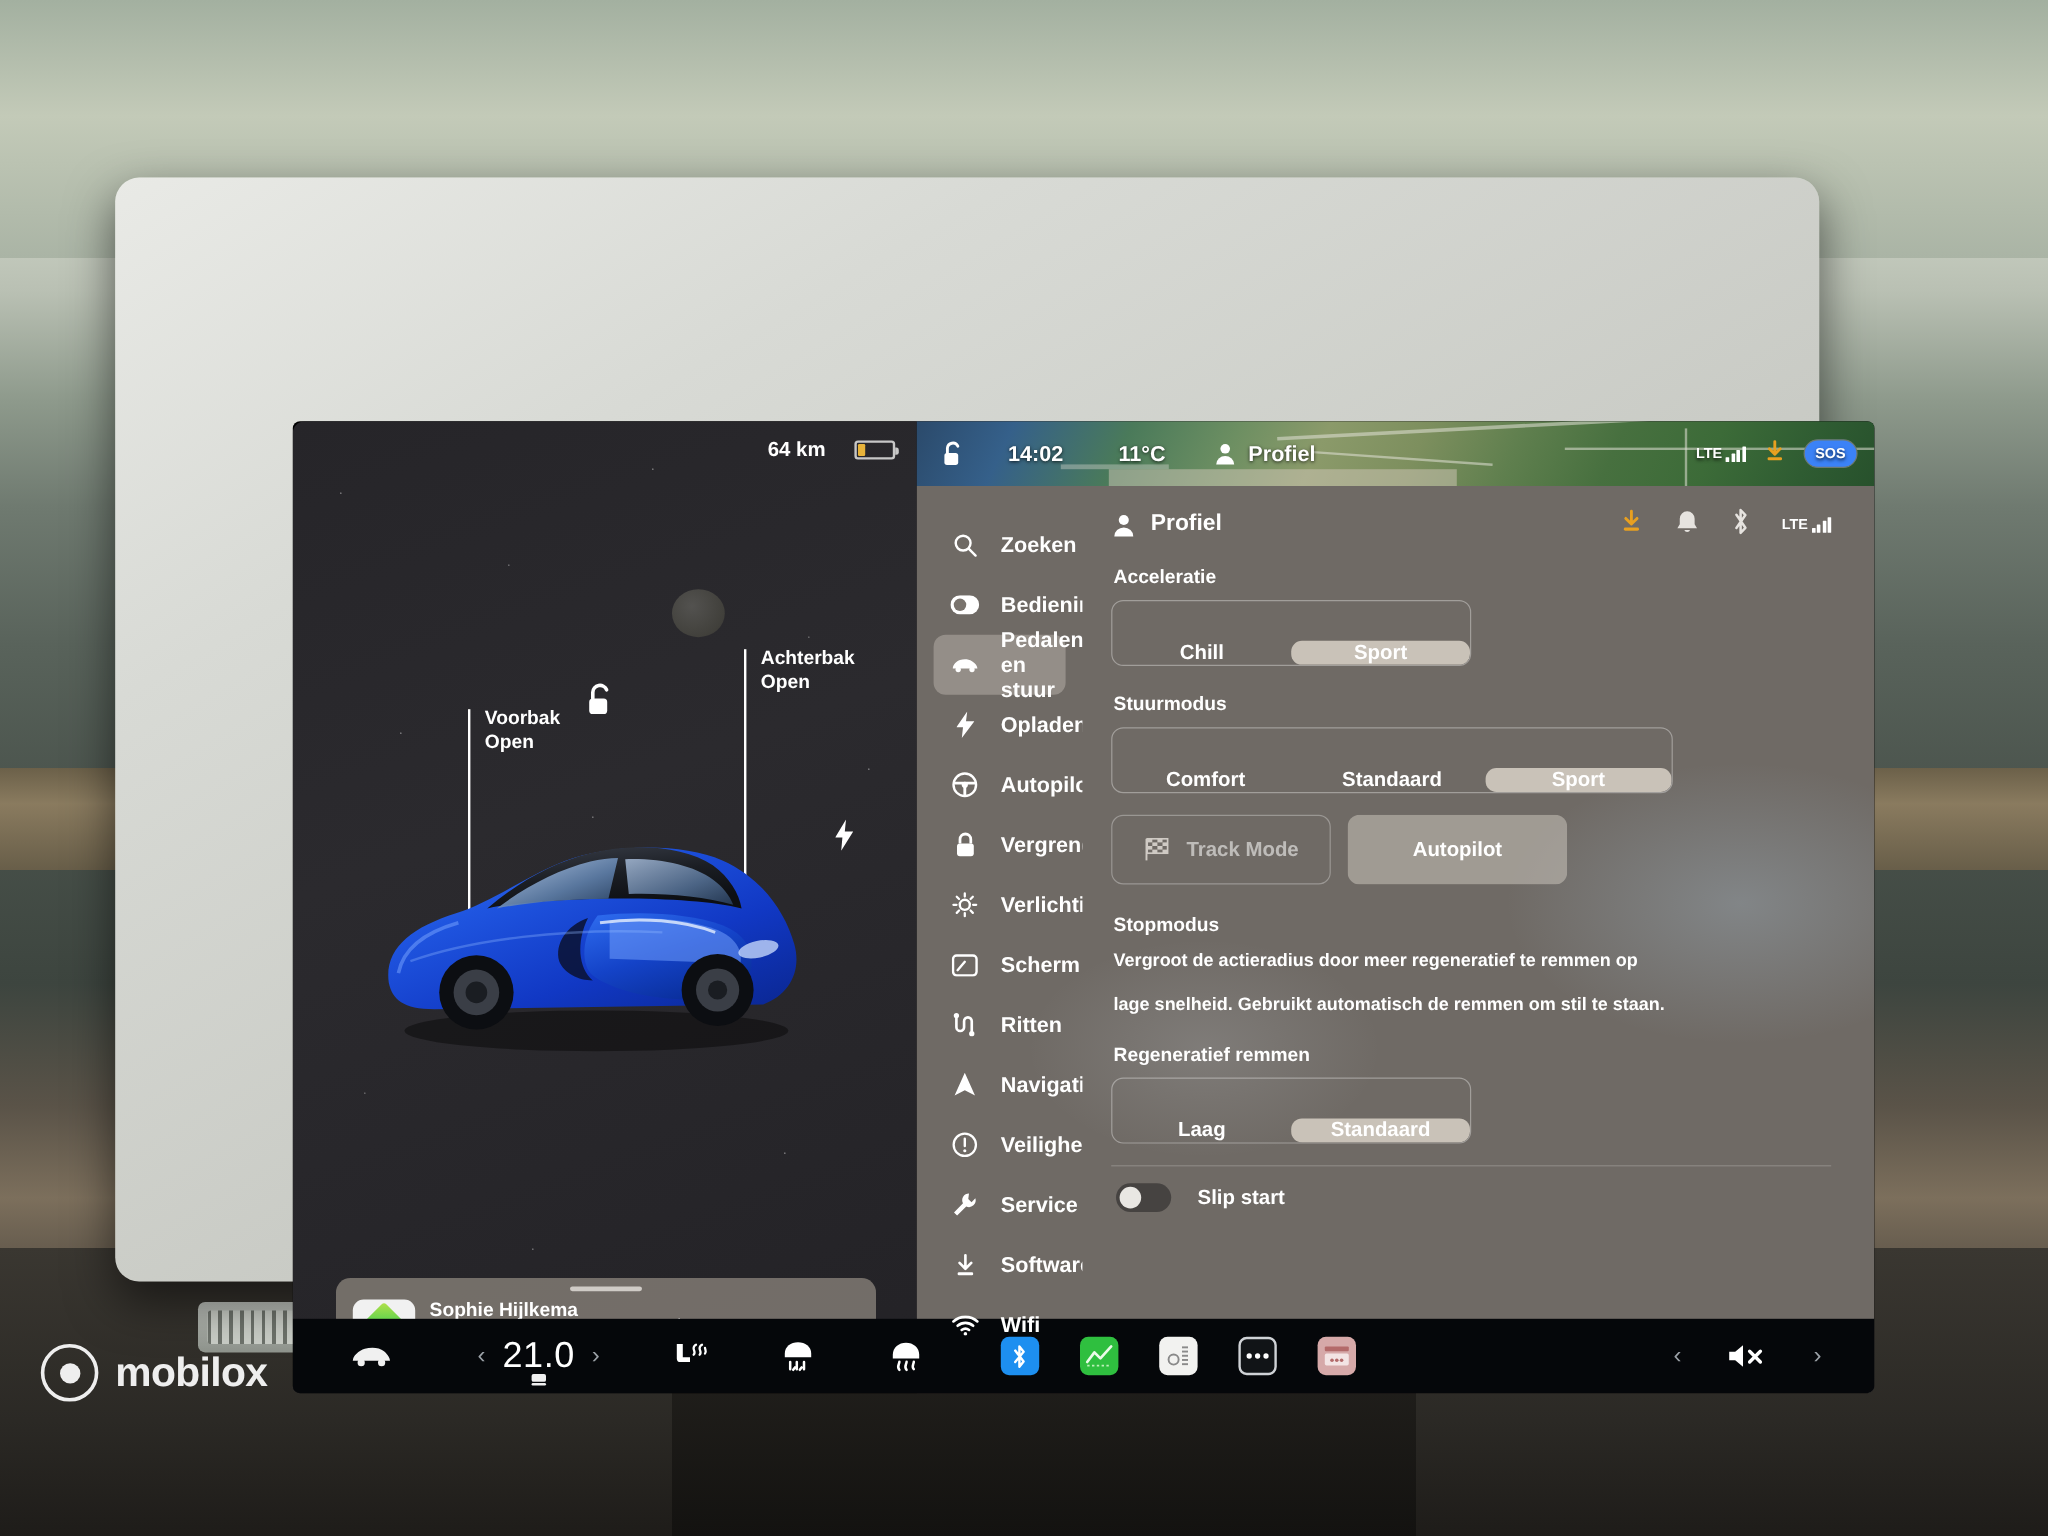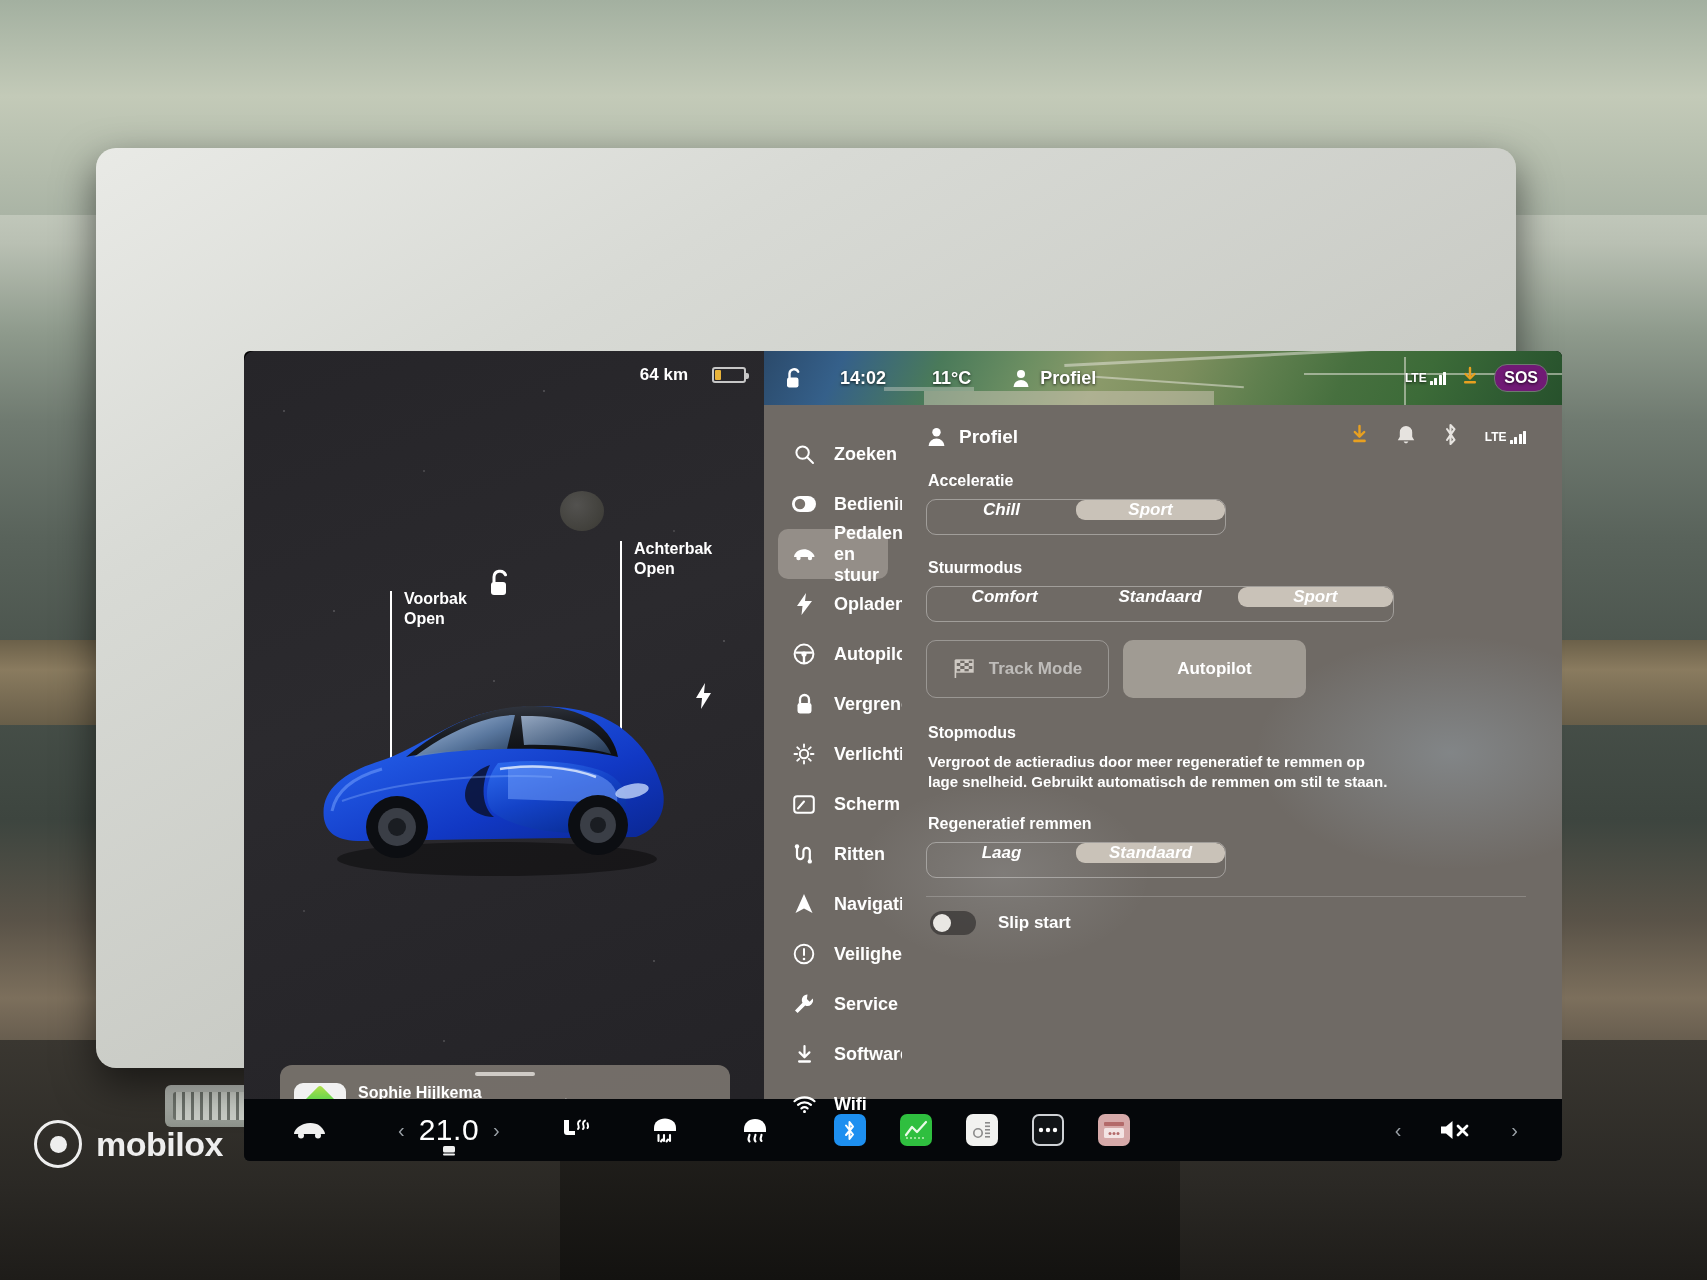--- a/index.html
+++ b/index.html
@@ -147,21 +147,21 @@
   }
   #statusBar .seg{display:flex;align-items:center;gap:7px;}
   #sbUnlock{margin-left:20px;}
   #sbTime{margin-left:36px;}
   #sbTemp{margin-left:46px;}
   #sbProfile{margin-left:40px;display:flex;align-items:center;gap:9px;}
   #sbRight{margin-left:auto;display:flex;align-items:center;gap:14px;margin-right:14px;}
   .lteBadge{display:flex;align-items:center;gap:3px;font-size:12px;font-weight:bold;}
   .bars{display:flex;align-items:flex-end;gap:1.5px;height:14px;}
   .bars i{width:3px;background:#fff;display:block;border-radius:.5px;}
-  .sos{background:#701a75;color:#fff;font-size:16px;font-weight:bold;border-radius:13px;padding:4px 9px;border:1px solid #6d7a70;}
+  .sos{background:#3b82f6;color:#fff;font-size:12px;font-weight:bold;border-radius:13px;padding:4px 9px;border:1px solid #6d7a70;}
 
   #settingsPanel {
     position:absolute; left:520px; top:54px; width:798px; height:756px;
     background:rgba(116,110,105,.96);
     display:flex;
   }
   #settingsPanel::after{
     content:""; position:absolute; left:0; top:0; right:0; bottom:0;
     background:
       radial-gradient(ellipse 300px 180px at 86% 46%, rgba(173,196,214,.30), transparent 65%),
@@ -185,21 +185,21 @@
 
   
   #content{flex:1;padding:18px 36px 0 24px;position:relative;z-index:2;color:#fff;}
   #contentHead{display:flex;align-items:center;margin-bottom:22px;}
   #contentHead .title{display:flex;align-items:center;gap:12px;font-size:19px;font-weight:bold;}
   #contentHead .icons{margin-left:auto;display:flex;align-items:center;gap:26px;}
 
   .secLabel{font-size:16px;font-weight:bold;margin:0 0 9px 2px;}
   .segGroup{
     display:flex; border:1px solid rgba(255,255,255,.35);
-    border-radius:10px; overflow:hidden; height:36px; align-items:flex-start;font-style:italic;
+    border-radius:10px; overflow:hidden; height:55px; align-items:flex-end;
   }
   .segGroup .seg{
     flex:1;display:flex;align-items:center;justify-content:center;
     font-size:17px;font-weight:bold;color:#fff;
   }
   .segGroup .seg.on{background:#c9c2b8;color:#fff;border-radius:9px;}
   .rowPair{display:flex;gap:14px;margin-top:18px;}
   .bigBtn{
     flex:1;height:58px;border:1px solid rgba(255,255,255,.3);border-radius:10px;
     display:flex;align-items:center;justify-content:center;gap:14px;
@@ -649,21 +649,21 @@
             </svg>
             <span>Track Mode</span>
           </div>
           <div class="bigBtn filled">
             <span>Autopilot</span>
           </div>
         </div>
 
         <div class="secLabel" style="margin-top:26px">Stopmodus</div>
         <div class="helpText">Vergroot de actieradius door meer regeneratief te remmen op</div>
-        <div class="helpText" style="margin-top:0">lage snelheid. Gebruikt automatisch de remmen om stil te staan.</div>
+        <div class="helpText" style="margin-top:17px">lage snelheid. Gebruikt automatisch de remmen om stil te staan.</div>
 
         <div class="secLabel" style="margin-top:22px">Regeneratief remmen</div>
         <div class="segGroup" style="width:300px">
           <div class="seg">Laag</div>
           <div class="seg on">Standaard</div>
         </div>
 
         <div class="divider" style="width:600px"></div>
         <div class="toggleRow">
           <span class="tgl">

